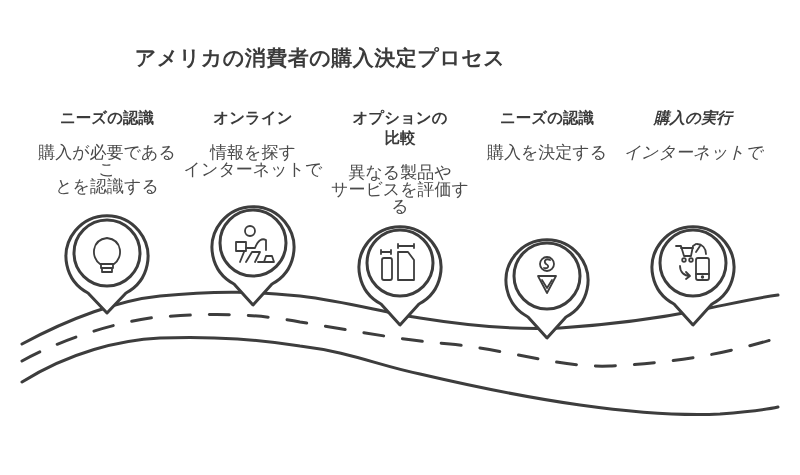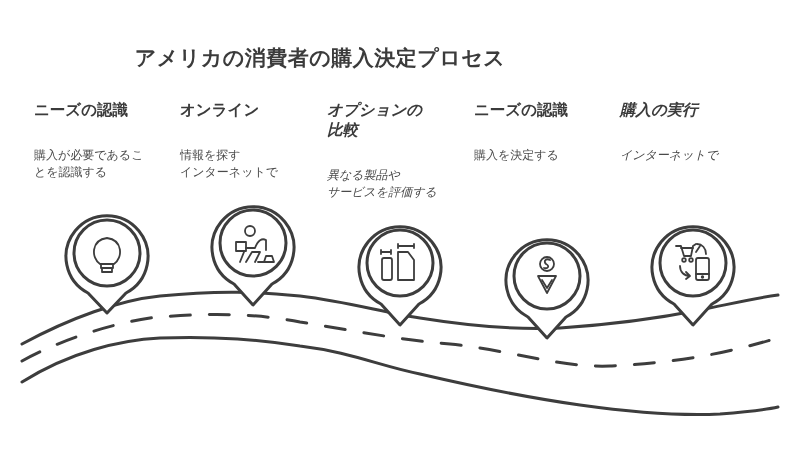--- a/index.html
+++ b/index.html
@@ -1,22 +1,22 @@
 <!DOCTYPE html>
 <html><head>
   <meta charset="utf-8">
   <style>
     html, body { margin: 0; padding: 0; background: #ffffff; }
     body { width: 800px; height: 475px; position: relative; overflow: hidden;
            font-family: "DejaVu Sans", "Liberation Sans", sans-serif; color: #3a3a3a; }
     .title { position: absolute; left: 0; top: 44px; width: 640px; text-align: center;
              font-size: 21px; font-weight: bold; color: #3b3b3b; letter-spacing: 0.5px; }
-    .step { position: absolute; top: 100px; width: 146px; text-align: left; }
+    .step { position: absolute; top: 108px; width: 146px; text-align: center; }
     .step-title { font-size: 15.5px; font-weight: bold; color: #3b3b3b; line-height: 20px; margin: 0 auto; }
-    .step-desc { font-size: 12px; color: #4a4a4a; line-height: 17px; margin-top: 27px; }
+    .step-desc { font-size: 17px; color: #4a4a4a; line-height: 17px; margin-top: 16px; }
     svg.road { position: absolute; left: 0; top: 0; }
   </style>
 </head>
 <body>
 
 <div class="title">アメリカの消費者の購入決定プロセス</div>
 
 <div class="step" style="left:34px;">
   <div class="step-title">ニーズの認識</div>
   <div class="step-desc">
@@ -28,21 +28,21 @@
 <div class="step" style="left:180px;">
   <div class="step-title">
     <div>オンライン</div>
   </div>
   <div class="step-desc">
     <div>情報を探す</div>
     <div>インターネットで</div>
   </div>
 </div>
 
-<div class="step" style="left:327px;font-style:italic;">
+<div class="step" style="left:327px;">
   <div class="step-title">
     <div>オプションの</div>
     <div>比較</div>
   </div>
   <div class="step-desc">
     <div>異なる製品や</div>
     <div>サービスを評価する</div>
   </div>
 </div>
 

